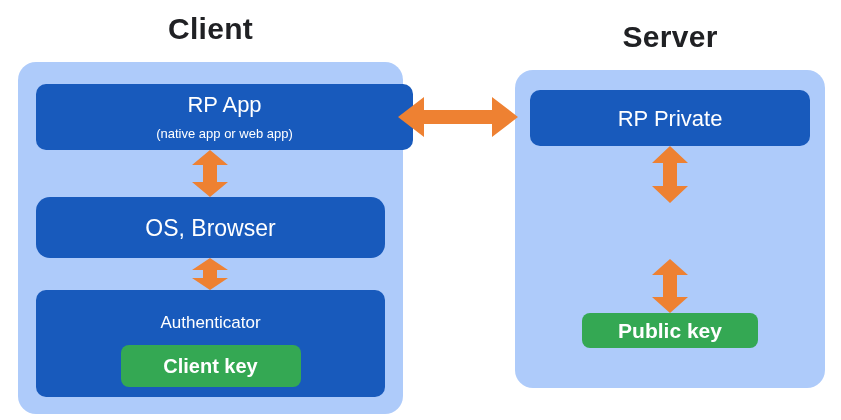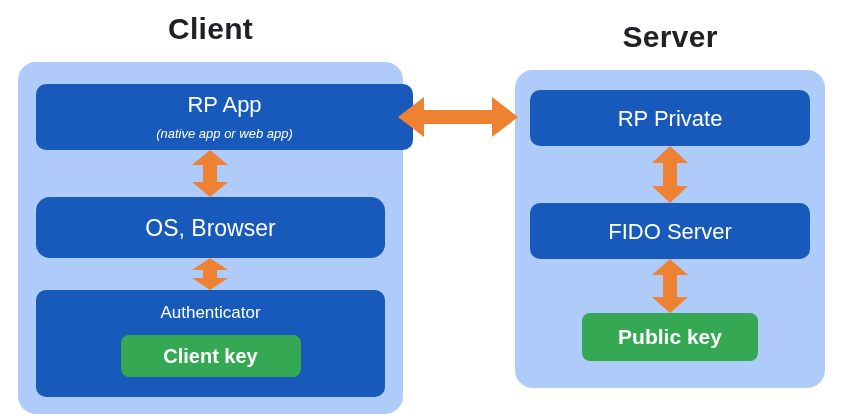--- a/index.html
+++ b/index.html
@@ -37,40 +37,40 @@
     border-radius: 10px;
     color: var(--box-text, #ffffff);
     display: flex;
     flex-direction: column;
     align-items: center;
     justify-content: center;
     text-align: center;
   }
   .box-rp-app      { left: 18px; top: 22px;  width: 377px; height: 66px; }
   .box-os-browser  { left: 18px; top: 135px; width: 349px; height: 61px; border-radius: 14px; }
-  .box-authenticator { left: 18px; top: 228px; width: 349px; height: 107px; justify-content: flex-start; padding-top: 13px; }
+  .box-authenticator { left: 18px; top: 228px; width: 349px; height: 107px; justify-content: flex-start; padding-top: 23px; }
   .box-rp-server   { left: 15px; top: 20px;  width: 280px; height: 56px; }
   .box-fido-server { left: 15px; top: 133px; width: 280px; height: 56px; }
 
   .box-label-lg { font-size: 23px; font-weight: 400; line-height: 26px; }
   .box-label-md { font-size: 22px; font-weight: 400; line-height: 25px; }
-  .box-sublabel { font-size: 13px; font-weight: 400; line-height: 17px; margin-top: 8px; font-style: italic; }
+  .box-sublabel { font-size: 13px; font-weight: 400; line-height: 17px; margin-top: 8px; }
   .box-label-sm { font-size: 17px; font-weight: 400; line-height: 20px; }
 
   .key-box {
     background: var(--key-bg, #34a853);
     border-radius: 8px;
     color: var(--box-text, #ffffff);
     display: flex;
     align-items: center;
     justify-content: center;
     font-weight: 700;
   }
   .private-key { width: 180px; height: 42px; margin-top: 12px; font-size: 20px; }
-  .public-key  { position: absolute; left: 67px; top: 243px; width: 176px; height: 48px; font-size: 21px; }
+  .public-key  { position: absolute; left: 67px; top: 243px; width: 176px; height: 35px; font-size: 21px; }
 
   .arrow { position: absolute; display: block; }
   .arrow-fill { fill: var(--arrow, #ee8132); }
 
   .arrow-client-1 { left: 174px; top: 88px;  }
   .arrow-client-2 { left: 174px; top: 196px; }
   .arrow-server-1 { left: 137px; top: 76px;  }
   .arrow-server-2 { left: 137px; top: 189px; }
   .arrow-horizontal { left: 398px; top: 97px; }
 </style>
@@ -111,23 +111,20 @@
   <div class="panel server-panel">
 
     <div class="box box-rp-server">
       <div class="box-label-md">RP Private</div>
     </div>
 
     <svg class="arrow arrow-server-1" width="36" height="57" viewBox="0 0 36 57">
       <polygon class="arrow-fill" points="18,0 36,17 25,17 25,40 36,40 18,57 0,40 11,40 11,17 0,17"></polygon>
     </svg>
 
-    <div class="box box-fido-server">
-      <div class="box-label-md">FIDO Server</div>
-    </div>
 
     <svg class="arrow arrow-server-2" width="36" height="54" viewBox="0 0 36 54">
       <polygon class="arrow-fill" points="18,0 36,16 25,16 25,38 36,38 18,54 0,38 11,38 11,16 0,16"></polygon>
     </svg>
 
     <div class="key-box public-key">Public key</div>
 
   </div>
 
   <svg class="arrow arrow-horizontal" width="120" height="40" viewBox="0 0 120 40">

